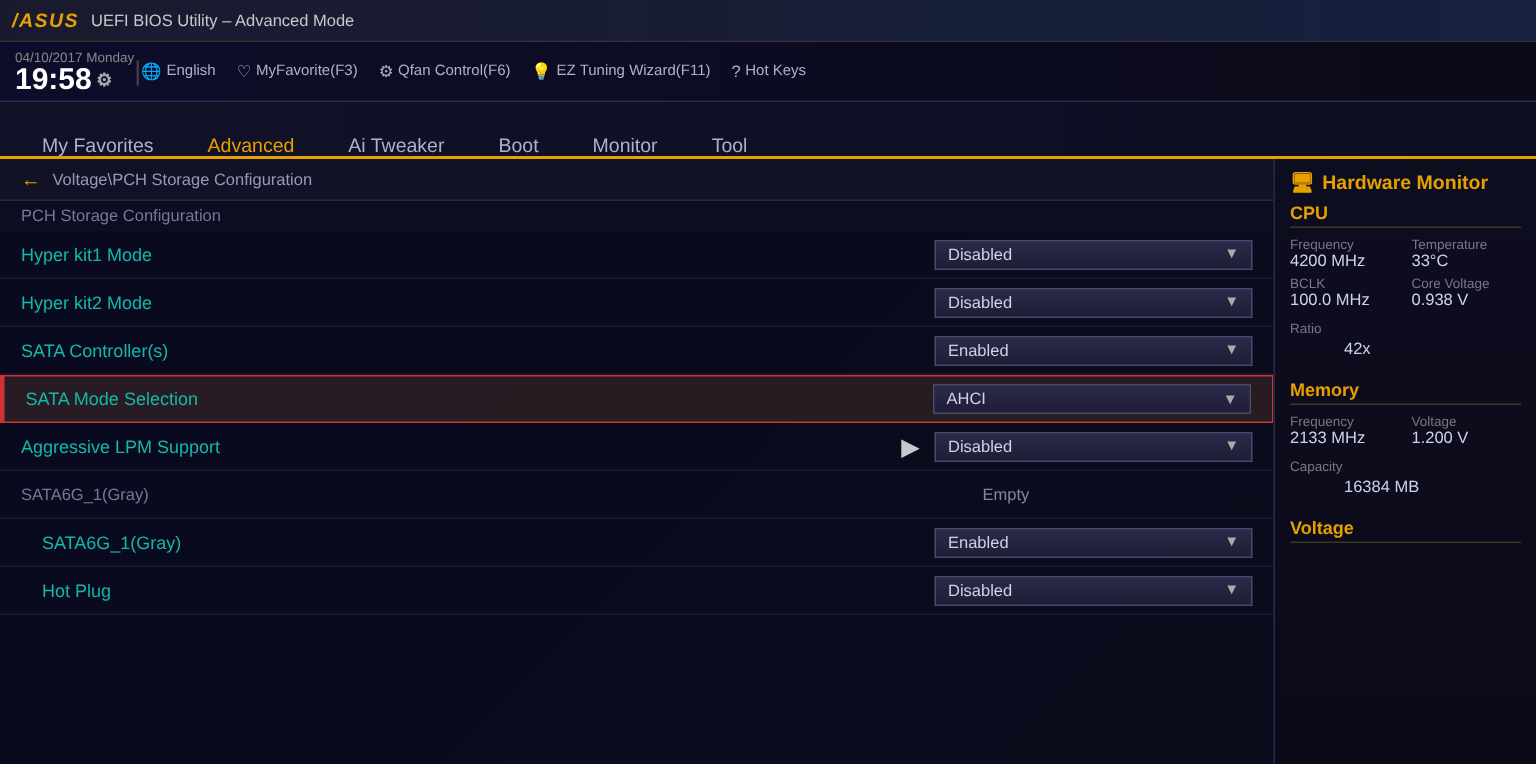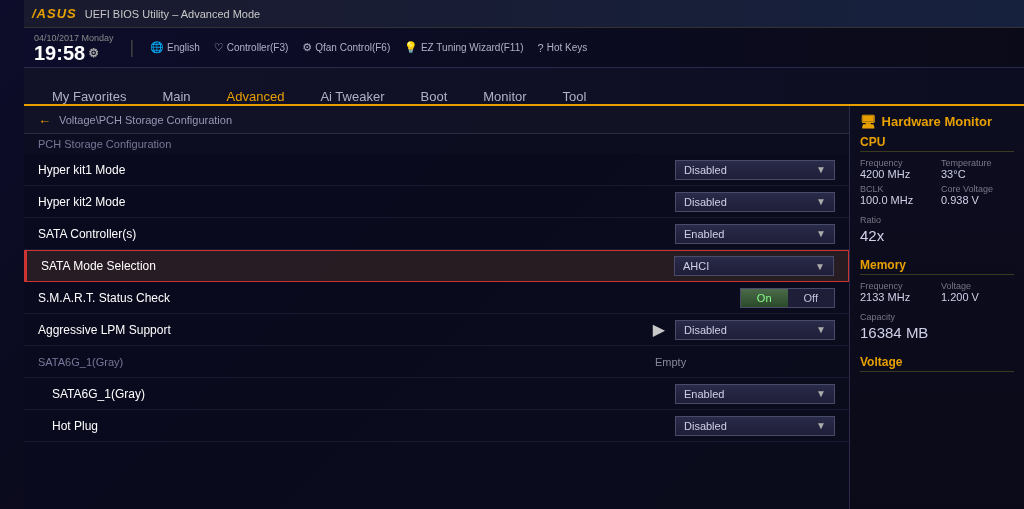--- a/index.html
+++ b/index.html
@@ -22,21 +22,20 @@
       z-index: 0;
     }
 
     .container {
       position: relative;
       z-index: 1;
       width: 1024px;
       height: 509px;
       display: flex;
       flex-direction: column;
-      padding-left: 24px;
     }
 
     
     .top-bar {
       background: linear-gradient(90deg, #1a1a2e 0%, #16213e 100%);
       height: 28px;
       display: flex;
       align-items: center;
       padding: 0 8px;
       border-bottom: 1px solid #333;
@@ -57,21 +56,20 @@
     }
 
     
     .info-bar {
       background: linear-gradient(90deg, #0d0d2b 0%, #0a0a18 100%);
       height: 40px;
       display: flex;
       align-items: center;
       padding: 0 10px;
       border-bottom: 1px solid #2a2a4a;
-      gap: 16px;
     }
 
     .datetime {
       display: flex;
       flex-direction: column;
       align-items: flex-start;
     }
 
     .date-text {
       font-size: 9px;
@@ -205,42 +203,42 @@
       border-left: 3px solid #cc3333;
     }
 
     .setting-row.sub-item {
       padding-left: 28px;
     }
 
     .setting-label {
       flex: 1;
       font-size: 12px;
-      color: #ffffff;
+      color: #14b8a6;
     }
 
     .setting-label.dim {
       color: #777799;
       font-size: 11px;
     }
 
     .setting-value {
       display: flex;
       align-items: center;
       gap: 6px;
     }
 
     
     .dropdown {
       background: linear-gradient(180deg, #2a2a4a 0%, #1e1e38 100%);
       border: 1px solid #4a4a6a;
       color: #d0d0e8;
       font-size: 11px;
       padding: 3px 8px;
-      width: 160px;
+      width: 212px;
       display: flex;
       align-items: center;
       justify-content: space-between;
       cursor: pointer;
     }
 
     .dropdown .arrow {
       color: #aaa;
       font-size: 10px;
     }
@@ -330,22 +328,23 @@
     .stat-single {
       margin-top: 3px;
     }
 
     .stat-single .stat-label {
       font-size: 9px;
       color: #777788;
     }
 
     .stat-single .stat-value {
-      font-size: 15px;
+      font-size: 11px;
       color: #d0d0e8;
+      margin-left: 36px;
     }
   </style>
 </head>
 <body>
 
 <div class="container">
 
   <div class="top-bar">
     <span class="asus-logo">/ASUS</span>
     <span class="bios-title">UEFI BIOS Utility – Advanced Mode</span>
@@ -360,40 +359,39 @@
       </div>
     </div>
     <span class="separator">|</span>
     <div class="info-links">
       <span class="info-link">
         <span class="icon">🌐</span>
         <span>English</span>
       </span>
       <span class="info-link">
         <span class="icon">♡</span>
-        <span>Controller(F3)</span>
+        <span>MyFavorite(F3)</span>
       </span>
       <span class="info-link">
         <span class="icon">⚙</span>
         <span>Qfan Control(F6)</span>
       </span>
       <span class="info-link">
         <span class="icon">💡</span>
         <span>EZ Tuning Wizard(F11)</span>
       </span>
       <span class="info-link">
         <span class="icon">?</span>
         <span>Hot Keys</span>
       </span>
     </div>
   </div>
 
   <div class="nav-bar">
     <div class="nav-item">My Favorites</div>
-    <div class="nav-item">Main</div>
     <div class="nav-item active">Advanced</div>
     <div class="nav-item">Ai Tweaker</div>
     <div class="nav-item">Boot</div>
     <div class="nav-item">Monitor</div>
     <div class="nav-item">Tool</div>
   </div>
 
   <div class="main-layout">
 
     <div class="content-area">
@@ -440,29 +438,20 @@
         <div class="setting-row highlighted">
           <span class="setting-label">SATA Mode Selection</span>
           <div class="setting-value">
             <div class="dropdown">
               <span>AHCI</span>
               <span class="arrow">▼</span>
             </div>
           </div>
         </div>
 
-        <div class="setting-row">
-          <span class="setting-label">S.M.A.R.T. Status Check</span>
-          <div class="setting-value">
-            <div class="toggle-group">
-              <button class="toggle-btn active">On</button>
-              <button class="toggle-btn">Off</button>
-            </div>
-          </div>
-        </div>
 
         <div class="setting-row">
           <span class="setting-label">Aggressive LPM Support</span>
           <div class="setting-value">
             <span style="display:inline-block;width:20px;text-align:center;">▶</span>
             <div class="dropdown">
               <span>Disabled</span>
               <span class="arrow">▼</span>
             </div>
           </div>

